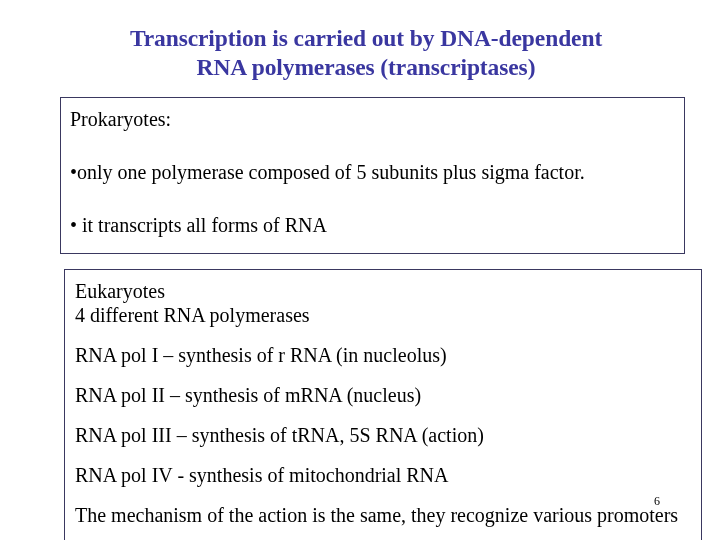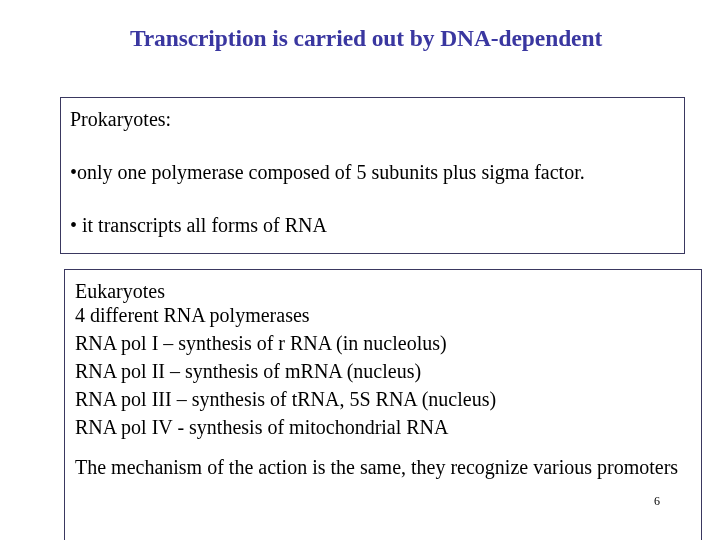--- a/index.html
+++ b/index.html
@@ -78,21 +78,21 @@
   .para {
     font-size: 20px;
     line-height: 23px;
     margin: 0 0 0 0;
     color: #000000;
   }
   .para + .para {
     margin-top: 30px;
   }
   .para.tight + .para.tight {
-    margin-top: 4px;
+    margin-top: 16px;
   }
 
   .lines .para.tight {
     line-height: 24px;
   }
 
   .block-gap {
     height: 17px;
   }
 
@@ -107,39 +107,40 @@
     font-family: "Liberation Serif", "DejaVu Serif", serif;
   }
 </style>
 </head>
 <body>
 
 <div id="slide">
 
   <div id="slide-title">
     <span class="title-line">Transcription is carried out by DNA-dependent</span>
+    <span class="title-line">RNA polymerases (transcriptases)</span>
   </div>
 
   <div class="content-box" id="box-prokaryotes">
     <div class="body">
       <p class="para">Prokaryotes:</p>
       <p class="para">•only one polymerase composed of 5 subunits plus sigma factor.</p>
       <p class="para">• it transcripts all forms of RNA</p>
     </div>
   </div>
 
   <div class="content-box" id="box-eukaryotes">
     <div class="body">
       <p class="para">Eukaryotes</p>
 
       <div class="lines">
         <p class="para tight">4 different RNA polymerases</p>
         <p class="para tight">RNA pol I –   synthesis of r RNA (in nucleolus)</p>
         <p class="para tight">RNA pol II –  synthesis of  mRNA (nucleus)</p>
-        <p class="para tight">RNA pol III – synthesis of  tRNA, 5S RNA (nucleus)</p>
+        <p class="para tight">RNA pol III – synthesis of  tRNA, 5S RNA (action)</p>
         <p class="para tight">RNA pol IV  - synthesis of mitochondrial RNA</p>
       </div>
 
       <div class="block-gap"></div>
 
       <p class="para">The mechanism of the action is the same,  they recognize various promoters</p>
     </div>
   </div>
 
   <div id="slide-number">6</div>

